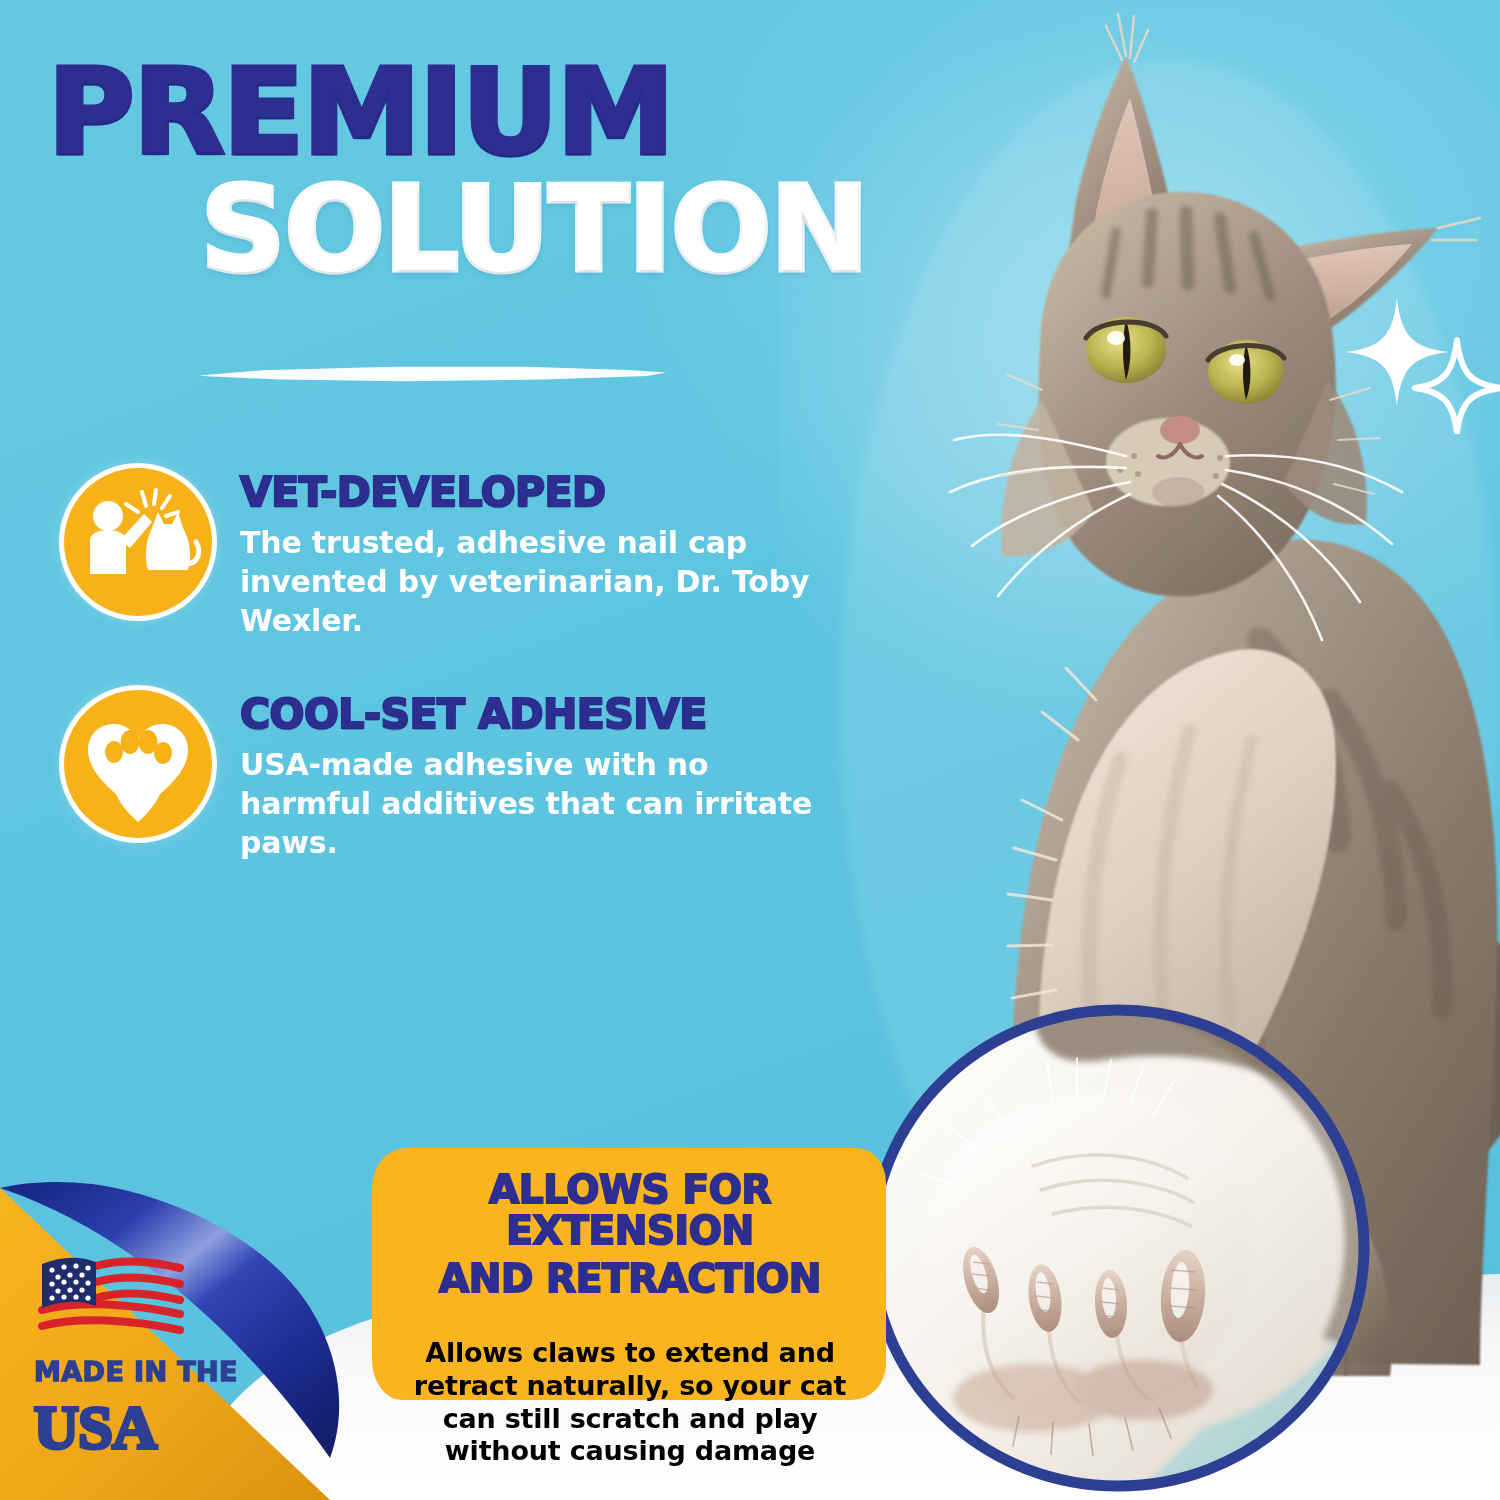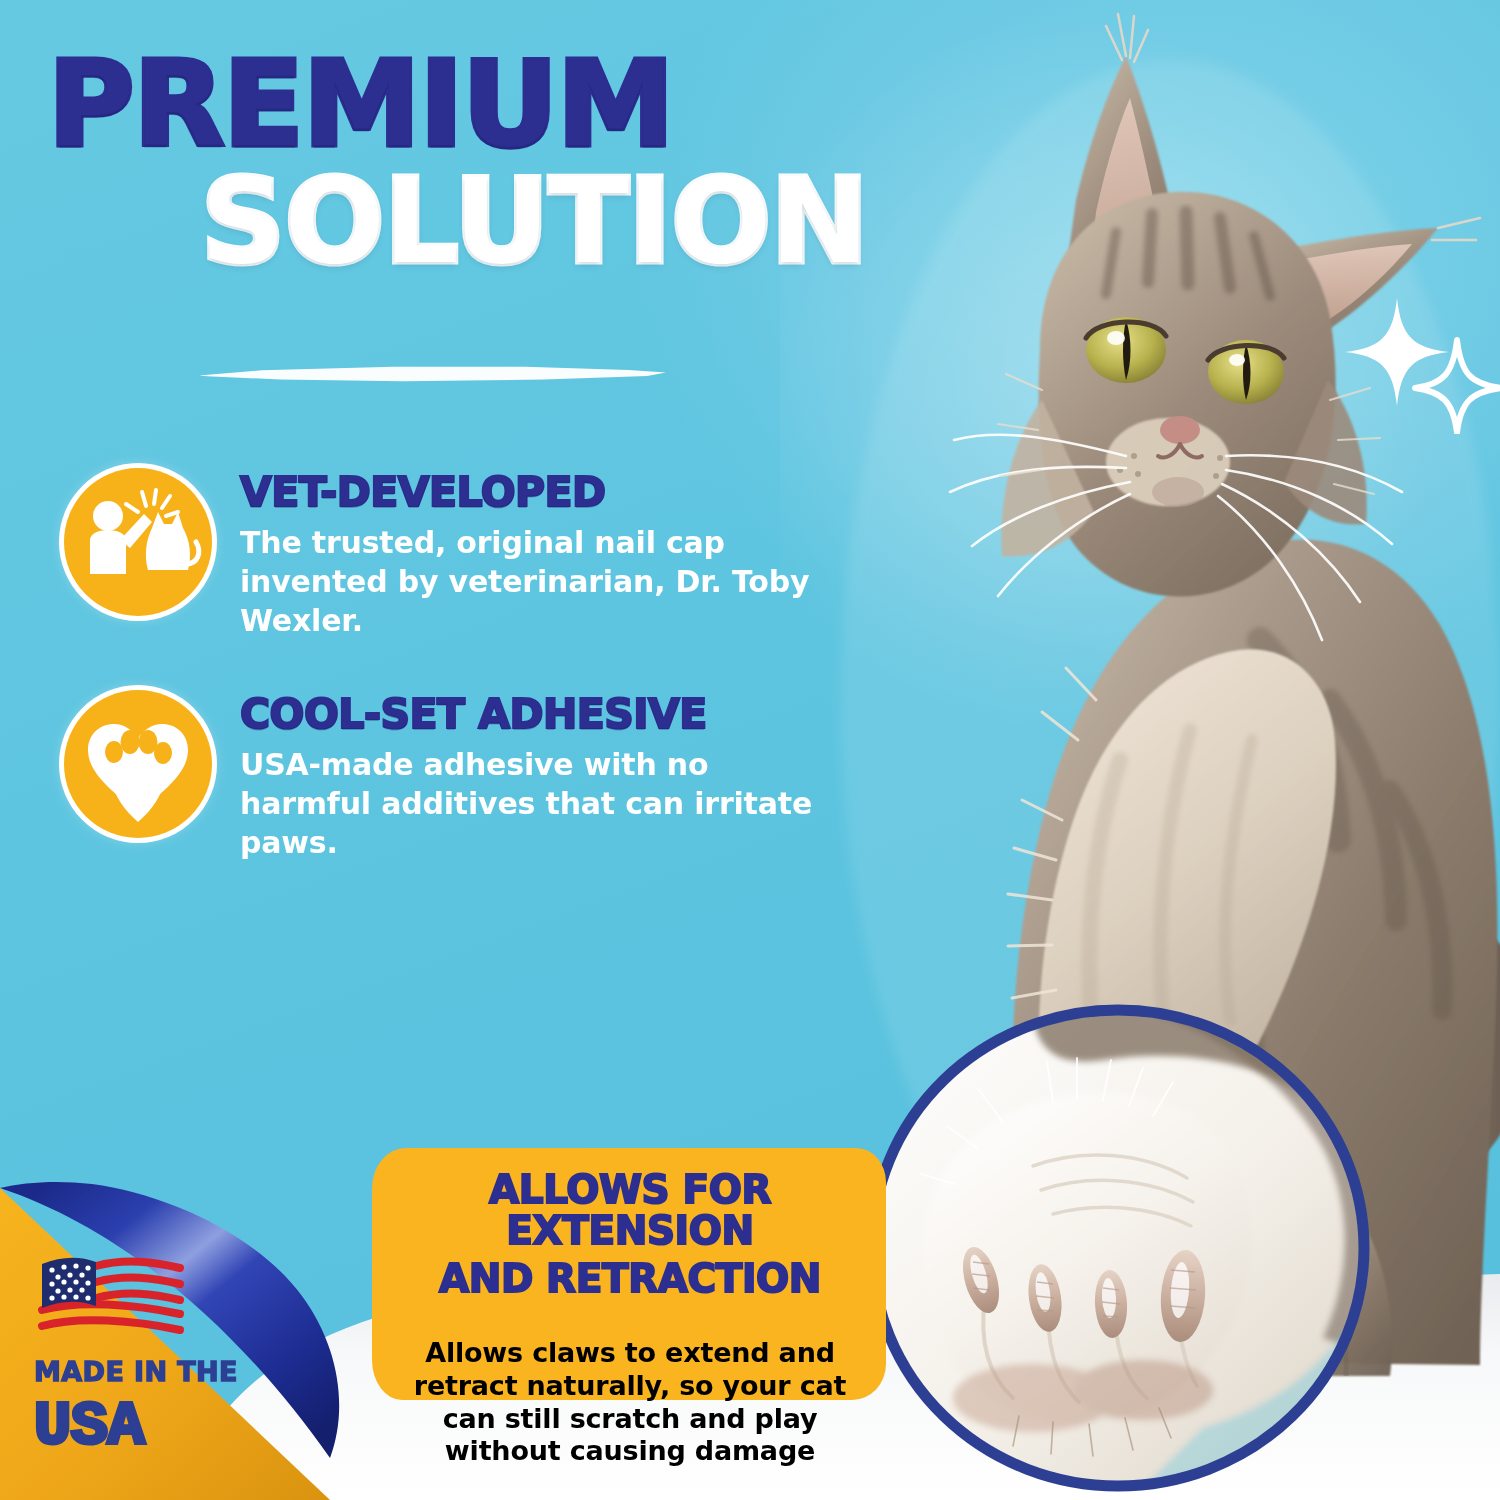--- a/index.html
+++ b/index.html
@@ -23,21 +23,21 @@
     position:absolute; left:780px; top:0; width:720px; height:1060px;
     background:radial-gradient(ellipse 520px 520px at 300px 380px, rgba(255,255,255,.22), rgba(255,255,255,0) 70%);
   }
 
   
   .bottom-white {
     position:absolute; left:0; right:0; bottom:0; height:330px;
   }
 
   
-  .headline { position:absolute; left:48px; top:50px; width:820px; }
+  .headline { position:absolute; left:48px; top:58px; width:820px; }
   .headline .l1 {
     font-family:"DejaVu Sans", sans-serif;
     font-weight:700; font-size:118px; line-height:.92;
     letter-spacing:-1px;
     color:#2c2f90;
     -webkit-text-stroke:5px #2c2f90;
     paint-order:stroke fill;
     text-shadow:0 3px 0 rgba(25,28,110,.35);
   }
   .headline .l2 {
@@ -138,21 +138,21 @@
   .usa .t1 {
     font-family:"DejaVu Sans", sans-serif;
     font-weight:700; font-size:27px; line-height:1;
     letter-spacing:.4px;
     color:#2c3f93;
     -webkit-text-stroke:1.4px #2c3f93;
     paint-order:stroke fill;
     margin-bottom:11px;
   }
   .usa .t2 {
-    font-family:Liberation Mono, monospace;
+    font-family:Liberation Serif, serif;
     font-weight:700; font-size:62px; line-height:1;
     letter-spacing:-.5px;
     color:#2c3f93;
     -webkit-text-stroke:4px #2c3f93;
     paint-order:stroke fill;
   }
 
   
   .cat { position:absolute; left:790px; top:0; width:720px; height:1440px; z-index:3; }
 
@@ -386,21 +386,21 @@
             <path d="M84 40 L80 26" stroke="#ffffff" stroke-width="4" stroke-linecap="round"></path>
             <path d="M92 38 L94 24" stroke="#ffffff" stroke-width="4" stroke-linecap="round"></path>
             <path d="M100 42 L108 30" stroke="#ffffff" stroke-width="4" stroke-linecap="round"></path>
             <path d="M76 46 L64 38" stroke="#ffffff" stroke-width="4" stroke-linecap="round"></path>
             <path d="M104 50 L116 46" stroke="#ffffff" stroke-width="4" stroke-linecap="round"></path>
           </g>
         </svg>
       </div>
       <div class="ftext">
         <div class="fhead">VET-DEVELOPED</div>
-        <div class="fbody">The trusted, original nail cap invented by veterinarian, Dr. Toby Wexler.</div>
+        <div class="fbody">The trusted, adhesive nail cap invented by veterinarian, Dr. Toby Wexler.</div>
       </div>
     </div>
 
     <div class="feature">
       <div class="fic">
         <div class="disc"></div>
         <svg viewBox="0 0 152 152">
           <g fill="#ffffff">
             <path d="M76 124 C48 102 26 84 26 62 C26 46 38 36 52 36 C62 36 70 42 76 50
                      C82 42 90 36 100 36 C114 36 126 46 126 62 C126 84 104 102 76 124 Z"></path>

